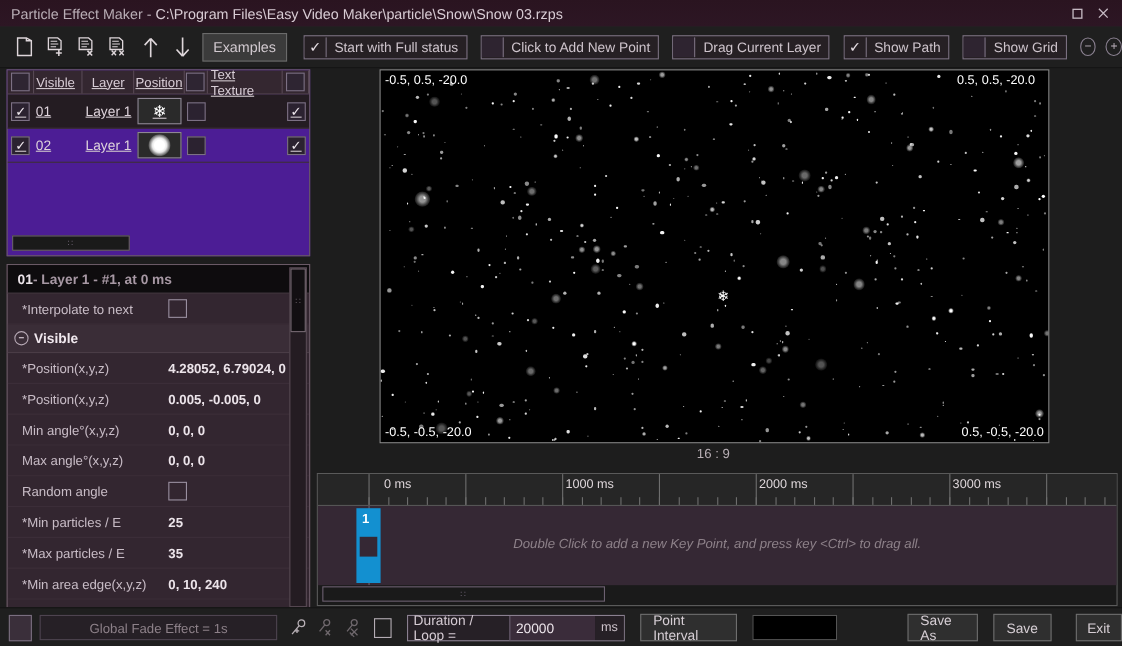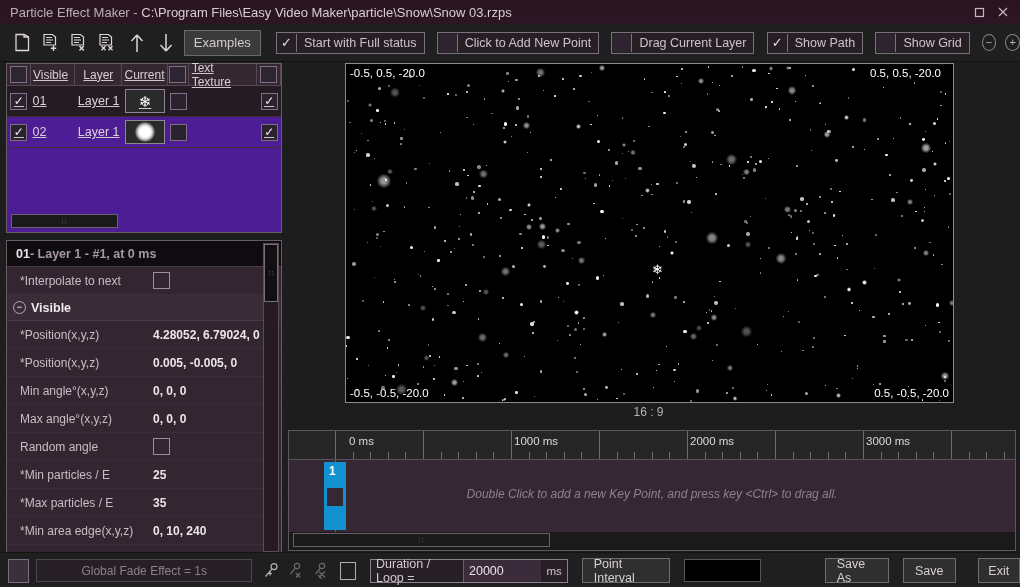--- a/index.html
+++ b/index.html
@@ -304,21 +304,21 @@
     <div class="roundbtn">+</div>
   </div>
 
   <div class="layerpanel">
     <div class="lp-head">
       <div class="cell c-chk">
           <div class="sqchk hdr"></div>
         </div>
       <div class="cell c-vis">Visible</div>
       <div class="cell c-layer">Layer</div>
-      <div class="cell c-tex">Current</div>
+      <div class="cell c-tex">Position</div>
       <div class="cell c-ttchk">
           <div class="sqchk hdr"></div>
         </div>
       <div class="cell c-ttl">Text Texture</div>
       <div class="cell c-last">
           <div class="sqchk hdr"></div>
         </div>
     </div>
 
     <div class="lp-row alt">

